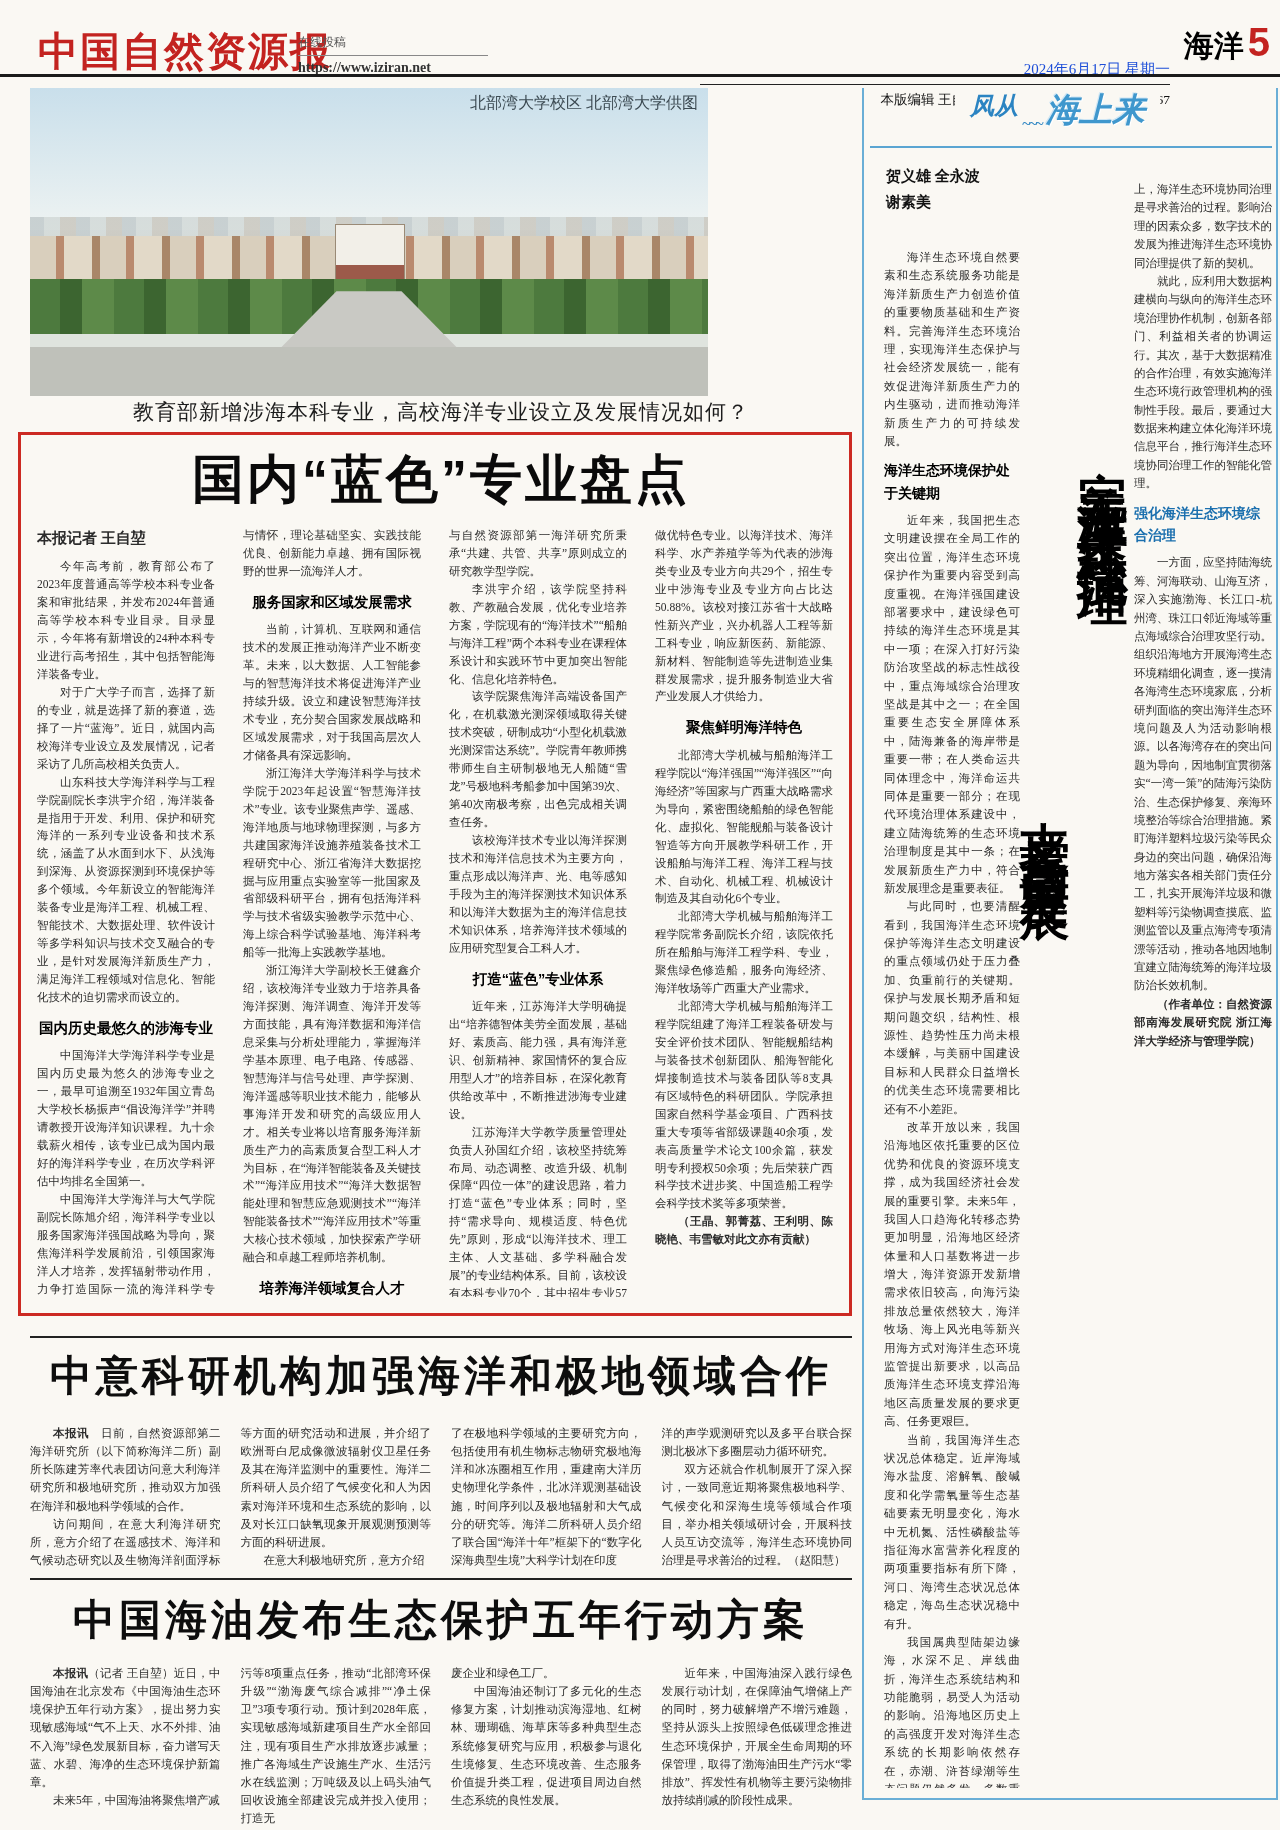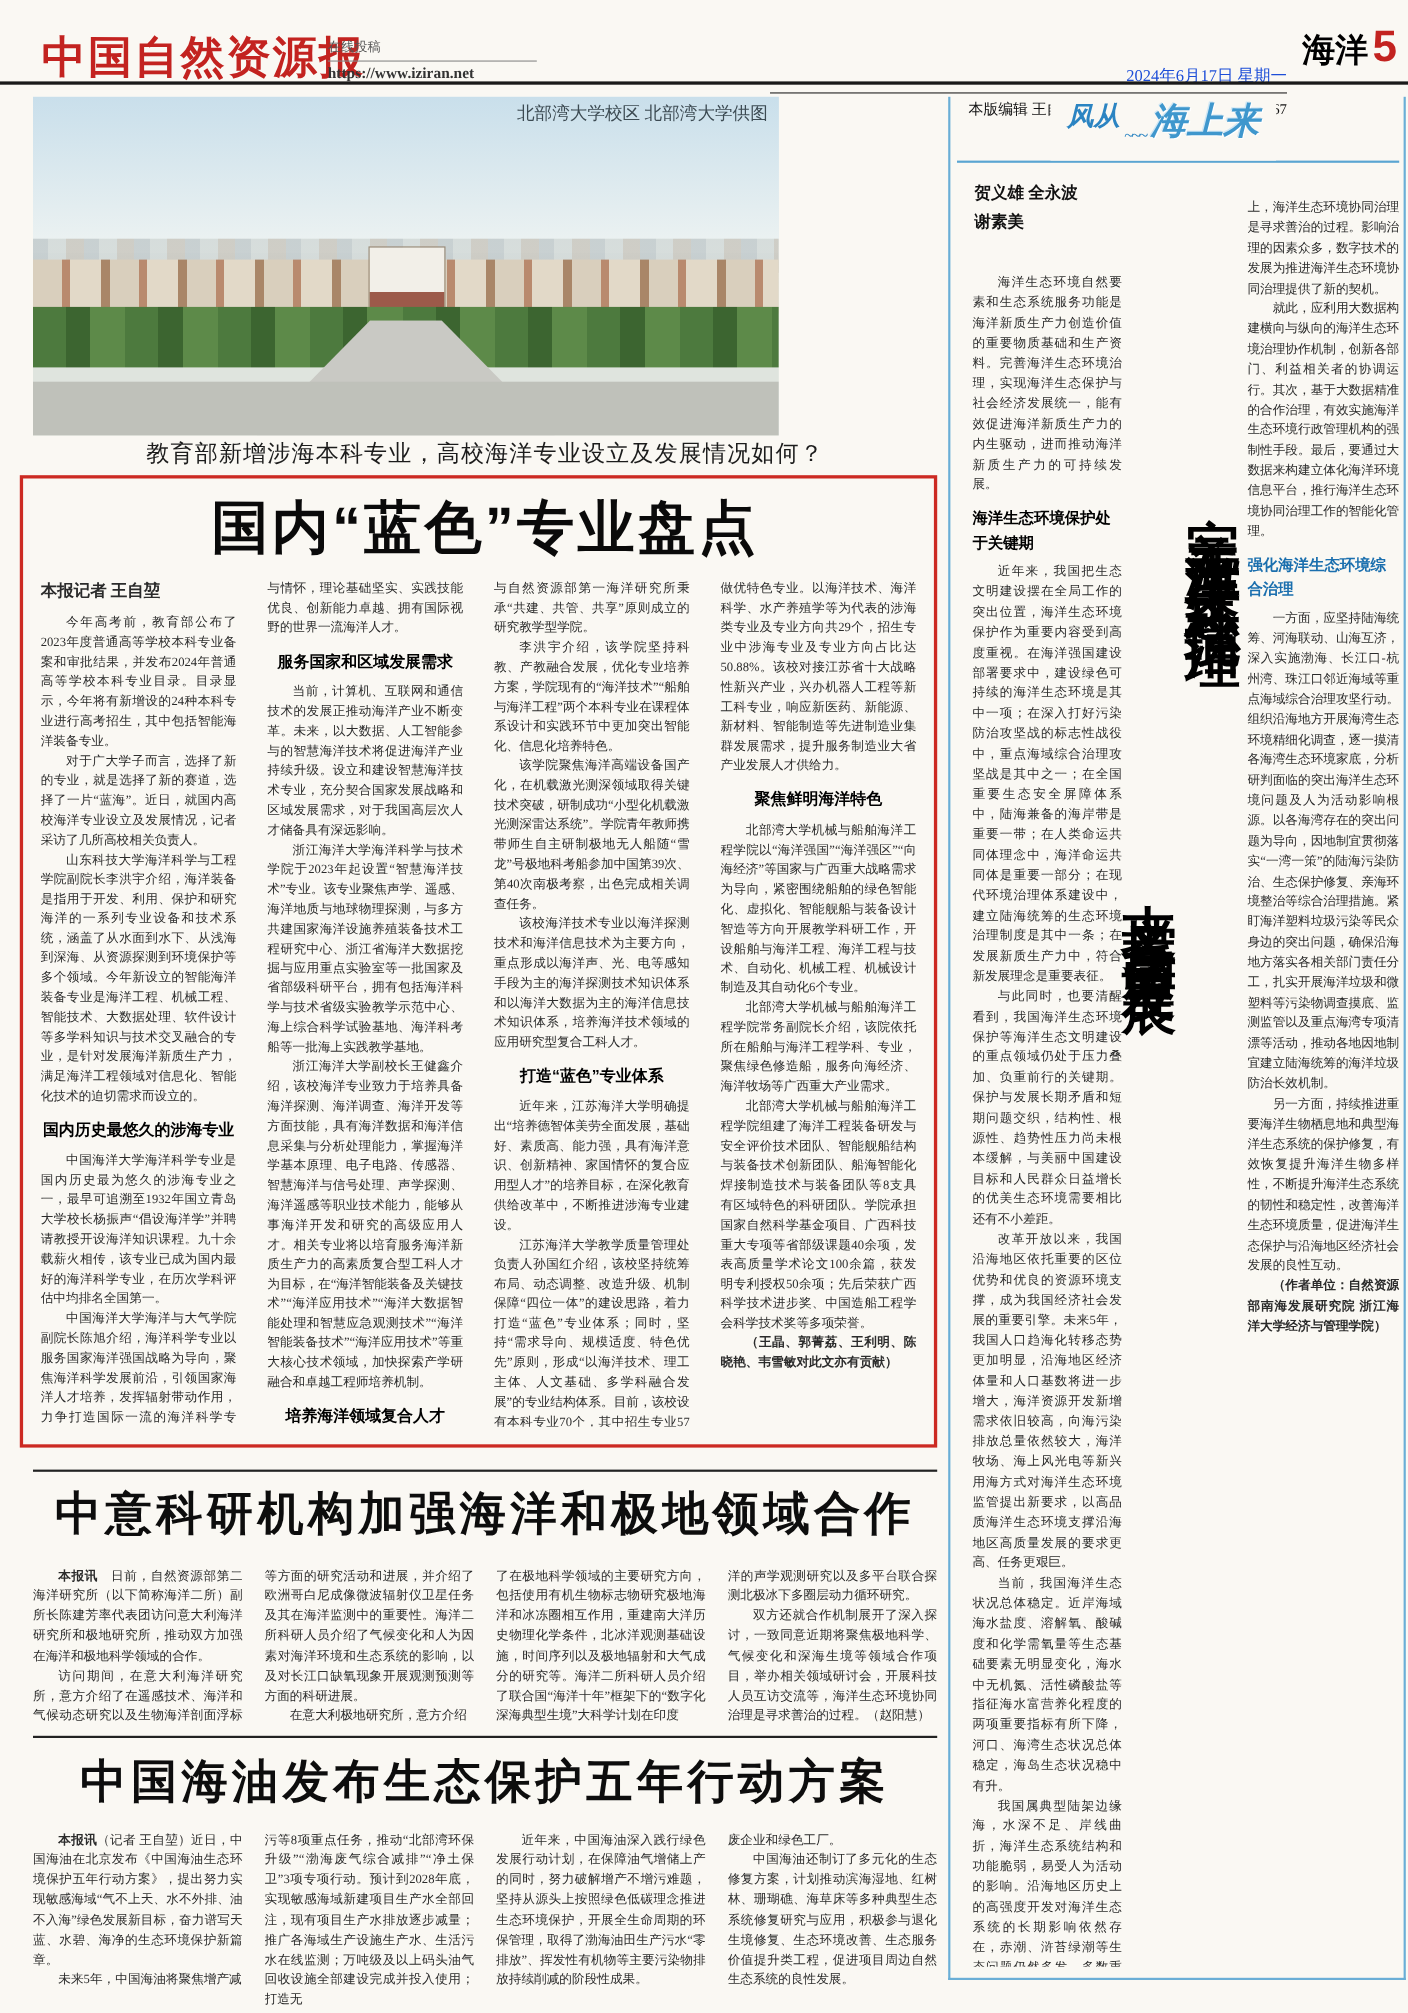--- a/index.html
+++ b/index.html
@@ -164,25 +164,25 @@
   <div class="bot-title" style="top:1592px;">中国海油发布生态保护五年行动方案</div>
   <div class="bot-body" style="top:1664px;height:162px;">
     <div class="bcol">
         <p class="p"><strong>本报讯</strong>（记者 王自堃）近日，中国海油在北京发布《中国海油生态环境保护五年行动方案》，提出努力实现敏感海域“气不上天、水不外排、油不入海”绿色发展新目标，奋力谱写天蓝、水碧、海净的生态环境保护新篇章。</p>
         <p class="p">未来5年，中国海油将聚焦增产减</p>
       </div>
     <div class="bcol">
         <p class="cont">污等8项重点任务，推动“北部湾环保升级”“渤海废气综合减排”“净土保卫”3项专项行动。预计到2028年底，实现敏感海域新建项目生产水全部回注，现有项目生产水排放逐步减量；推广各海域生产设施生产水、生活污水在线监测；万吨级及以上码头油气回收设施全部建设完成并投入使用；打造无</p>
       </div>
     <div class="bcol">
-        <p class="p">近年来，中国海油深入践行绿色发展行动计划，在保障油气增储上产的同时，努力破解增产不增污难题，坚持从源头上按照绿色低碳理念推进生态环境保护，开展全生命周期的环保管理，取得了渤海油田生产污水“零排放”、挥发性有机物等主要污染物排放持续削减的阶段性成果。</p>
-      </div>
-    <div class="bcol">
         <p class="cont">废企业和绿色工厂。</p>
         <p class="p">中国海油还制订了多元化的生态修复方案，计划推动滨海湿地、红树林、珊瑚礁、海草床等多种典型生态系统修复研究与应用，积极参与退化生境修复、生态环境改善、生态服务价值提升类工程，促进项目周边自然生态系统的良性发展。</p>
+      </div>
+    <div class="bcol">
+        <p class="p">近年来，中国海油深入践行绿色发展行动计划，在保障油气增储上产的同时，努力破解增产不增污难题，坚持从源头上按照绿色低碳理念推进生态环境保护，开展全生命周期的环保管理，取得了渤海油田生产污水“零排放”、挥发性有机物等主要污染物排放持续削减的阶段性成果。</p>
       </div>
   </div>
 
   <div class="rsec"></div>
   <div class="logo-line"></div>
   <div class="logo">
     <span class="l1">风从</span>
     <span class="wave">~~~</span>
     <span class="l2">海上来</span>
   </div>
@@ -204,17 +204,16 @@
   <div class="vtitle">
     <div class="vline vl1">完善海洋生态环境治理</div>
     <div class="vline vl2">支撑高质量发展</div>
   </div>
 
   <div class="rcol" style="left:1134px;top:180px;width:138px;height:1608px;">
       <p class="cont">上，海洋生态环境协同治理是寻求善治的过程。影响治理的因素众多，数字技术的发展为推进海洋生态环境协同治理提供了新的契机。</p>
       <p class="p">就此，应利用大数据构建横向与纵向的海洋生态环境治理协作机制，创新各部门、利益相关者的协调运行。其次，基于大数据精准的合作治理，有效实施海洋生态环境行政管理机构的强制性手段。最后，要通过大数据来构建立体化海洋环境信息平台，推行海洋生态环境协同治理工作的智能化管理。</p>
       <h4 class="h hb">强化海洋生态环境综合治理</h4>
       <p class="p">一方面，应坚持陆海统筹、河海联动、山海互济，深入实施渤海、长江口-杭州湾、珠江口邻近海域等重点海域综合治理攻坚行动。组织沿海地方开展海湾生态环境精细化调查，逐一摸清各海湾生态环境家底，分析研判面临的突出海洋生态环境问题及人为活动影响根源。以各海湾存在的突出问题为导向，因地制宜贯彻落实“一湾一策”的陆海污染防治、生态保护修复、亲海环境整治等综合治理措施。紧盯海洋塑料垃圾污染等民众身边的突出问题，确保沿海地方落实各相关部门责任分工，扎实开展海洋垃圾和微塑料等污染物调查摸底、监测监管以及重点海湾专项清漂等活动，推动各地因地制宜建立陆海统筹的海洋垃圾防治长效机制。</p>
-      <p class="p">另一方面，持续推进重要海洋生物栖息地和典型海洋生态系统的保护修复，有效恢复提升海洋生物多样性，不断提升海洋生态系统的韧性和稳定性，改善海洋生态环境质量，促进海洋生态保护与沿海地区经济社会发展的良性互动。</p>
       <p class="credit">（作者单位：自然资源部南海发展研究院 浙江海洋大学经济与管理学院）</p>
     </div>
 
 </div>
 
 </body></html>

